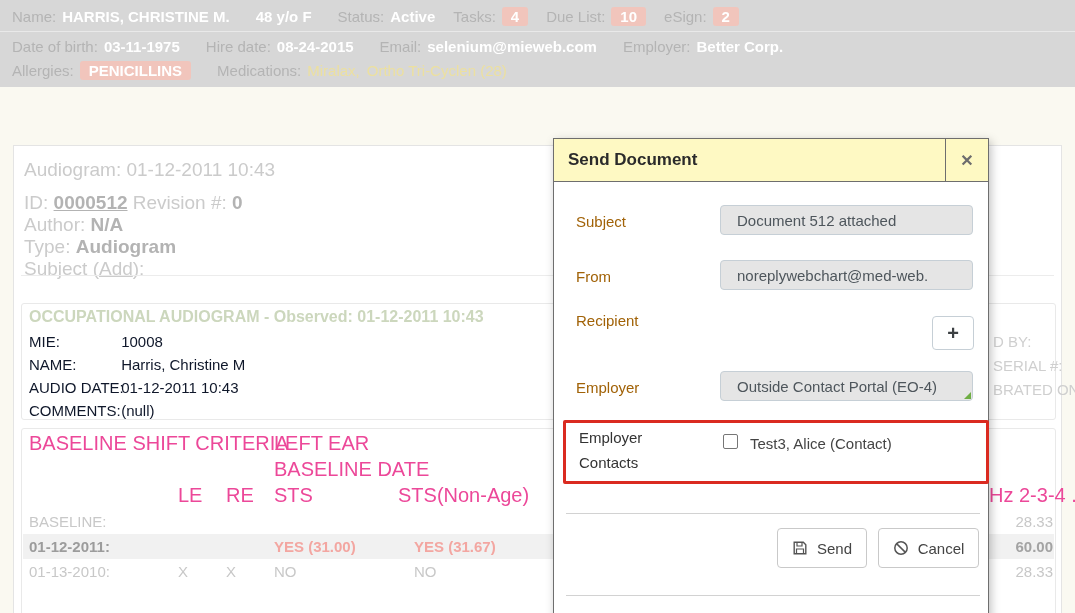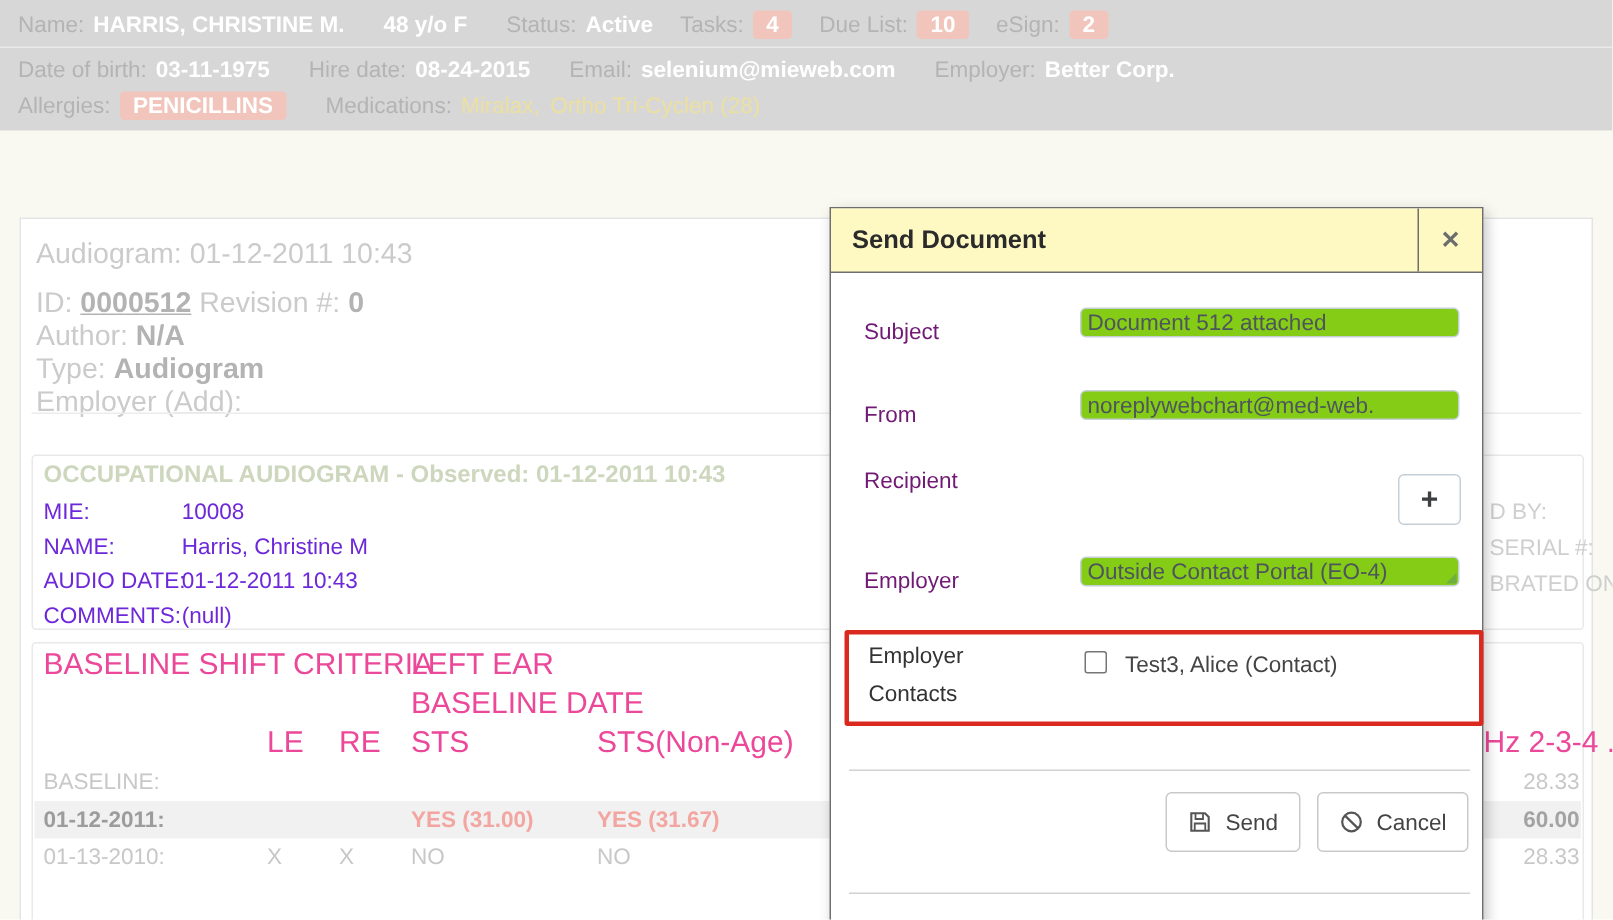--- a/index.html
+++ b/index.html
@@ -28,47 +28,47 @@
   .doc-panel { position:absolute; left:13px; top:145px; width:1049px; height:478px; background:#ffffff; border:1px solid #e4e4e4; z-index:1; }
   .doc-line { position:absolute; left:10px; font-size:19px; color:#cbcbcb; white-space:nowrap; }
   .doc-title { top:13px; }
   .doc-strong { font-weight:bold; color:#b3b3b3; }
   .doc-link { font-weight:bold; color:#b3b3b3; text-decoration:underline; cursor:pointer; }
   .doc-link-light { color:#cbcbcb; text-decoration:underline; cursor:pointer; }
   .doc-head-divider { position:absolute; left:7px; right:7px; top:129px; border-top:1px solid #ececec; }
 
   .audio-box { position:absolute; left:7px; top:157px; width:1035px; height:117px; border:1px solid #e9e9e9; border-radius:3px; }
   .audio-title { position:absolute; left:7px; top:4px; font-size:16px; font-weight:bold; color:#ccd7bd; white-space:nowrap; }
-  .a-row { position:absolute; left:7px; font-size:15px; color:#6d28d9; white-space:nowrap; }
+  .a-row { position:absolute; left:7px; font-size:15px; color:#0f172a; white-space:nowrap; }
   .a-lbl { display:inline-block; width:88px; }
   .frag { position:absolute; font-size:15px; color:#cfcfcf; white-space:nowrap; }
 
   .table-box { position:absolute; left:7px; top:282px; width:1035px; height:200px; border:1px solid #e9e9e9; border-radius:3px; }
   .t-green { position:absolute; font-size:20px; color:#ec4899; white-space:nowrap; }
   .t-cell { position:absolute; font-size:15px; color:#c8c8c8; white-space:nowrap; }
   .t-band { position:absolute; left:1px; right:1px; top:105px; height:25px; background:#f1f1f1; }
   .t-bold-lbl { font-weight:bold; color:#9c9c9c; }
   .t-warn { font-weight:bold; color:#f3a6a1; }
   .t-bold-val { font-weight:bold; color:#a3a3a3; }
   .t-right { text-align:right; width:70px; }
   .c-label { left:7px; }
-  .c-le { left:156px; } .c-re { left:204px; } .c-sts { left:252px; } .c-nonage { left:376px; }
+  .c-le { left:156px; } .c-re { left:204px; } .c-sts { left:252px; } .c-nonage { left:392px; }
   .c-right { left:961px; }
 
   
   .modal { position:absolute; left:553px; top:138px; width:436px; height:484px; background:#ffffff;
            border:1px solid #6e6e6e; box-shadow:2px 3px 9px rgba(0,0,0,0.25); z-index:10; }
   .modal-header { display:flex; height:43px; background:#fef9c3; border-bottom:1px solid #6e6e6e; }
   .modal-title { flex:1; line-height:42px; padding-left:14px; font-size:17px; font-weight:bold; color:#2b2b2b; }
   .modal-close { width:43px; display:flex; align-items:center; justify-content:center; border-left:1px solid #6e6e6e;
                  font-size:16px; font-weight:bold; color:#6d6d6d; cursor:pointer; }
   .modal-body { position:relative; height:439px; }
-  .f-label { position:absolute; left:22px; font-size:15px; color:#701a75; }
-  .f-input { width:253px; height:20px; border:1px solid #c6cfd6; border-radius:4px; background:#84cc16;
-             font-family:inherit; font-size:15px; color:#4e565c; padding:0 4px; }
+  .f-label { position:absolute; left:22px; font-size:15px; color:#a16207; }
+  .f-input { width:253px; height:30px; border:1px solid #c6cfd6; border-radius:4px; background:#e5e5e5;
+             font-family:inherit; font-size:15px; color:#4e565c; padding:0 16px; }
   .f-input::placeholder { color:#9aa0a6; }
   .input-wrap { position:absolute; }
   .corner-tri { position:absolute; right:2px; bottom:2px; width:0; height:0;
                 border-left:7px solid transparent; pointer-events:none; }
   .tri-gray { border-bottom:7px solid #aab2b8; }
   .tri-green { border-bottom:7px solid #6fae43; }
   .plus-btn { position:absolute; width:42px; height:34px; border:1px solid #c6cfd6; border-radius:4px;
               background:#fff; display:flex; align-items:center; justify-content:center;
               font-size:20px; font-weight:bold; color:#3c4043; cursor:pointer; }
   .annotation { position:absolute; left:9px; top:238px; width:426px; height:64px;
@@ -133,21 +133,21 @@
   </div>
   <div class="doc-line" style="top:68px;">
     <span>Author:</span>
     <span class="doc-strong">N/A</span>
   </div>
   <div class="doc-line" style="top:90px;">
     <span>Type:</span>
     <span class="doc-strong">Audiogram</span>
   </div>
   <div class="doc-line" style="top:112px;">
-    <span>Employer (</span><span class="doc-link-light">Add</span><span>):</span>
+    <span>Subject (</span><span class="doc-link-light">Add</span><span>):</span>
   </div>
   <div class="doc-head-divider"></div>
 
   <div class="audio-box">
     <div class="audio-title">OCCUPATIONAL AUDIOGRAM - Observed: 01-12-2011 10:43</div>
     <div class="a-row" style="top:29px;">
       <span class="a-lbl">MIE:</span>
       <span>10008</span>
     </div>
     <div class="a-row" style="top:52px;">

